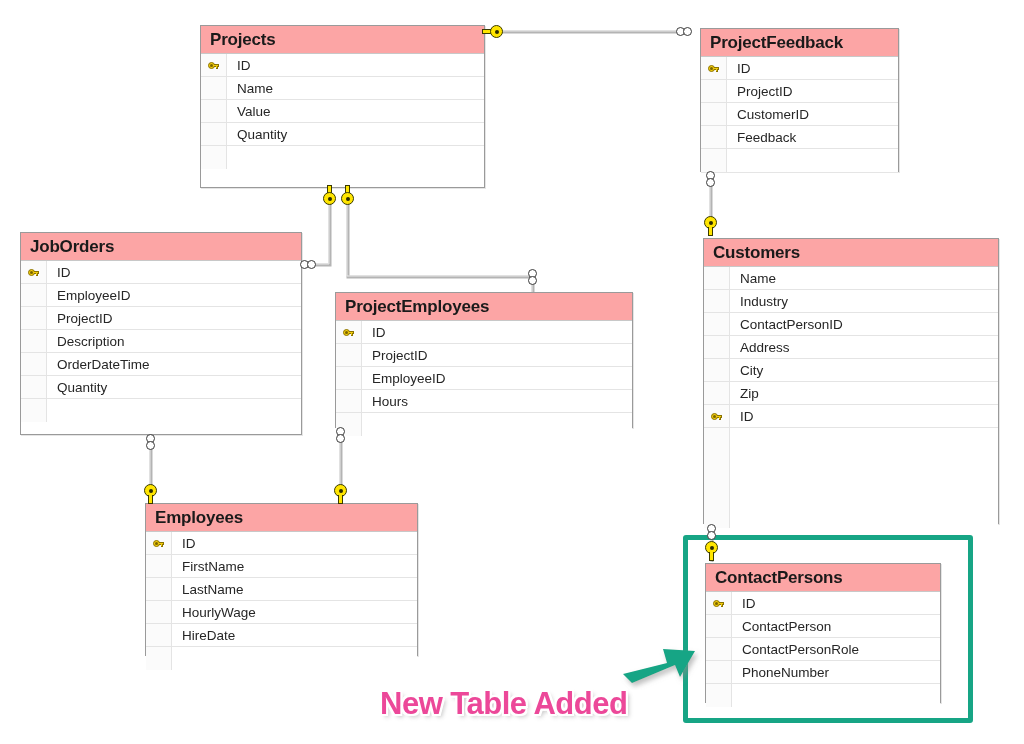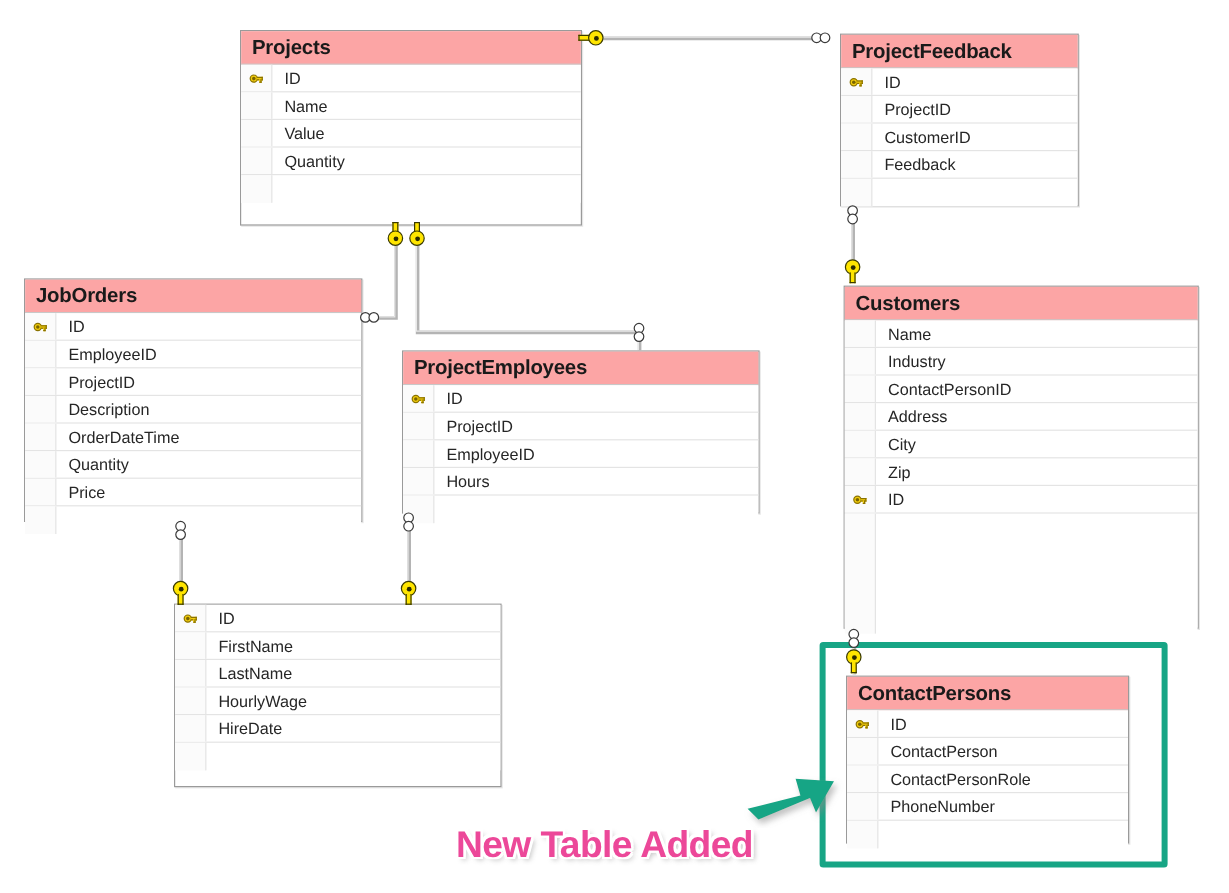--- a/index.html
+++ b/index.html
@@ -322,24 +322,20 @@
         <div class="fieldname">Description</div>
       </div>
       <div class="row">
         <div class="gutter"></div>
         <div class="fieldname">OrderDateTime</div>
       </div>
       <div class="row">
         <div class="gutter"></div>
         <div class="fieldname">Quantity</div>
       </div>
-      <div class="row">
-        <div class="gutter"></div>
-        <div class="fieldname">Price</div>
-      </div>
       <div class="row pad">
         <div class="gutter"></div>
         <div class="fieldname">&nbsp;</div>
       </div>
     </div>
   </div>
 
   <div class="table" style="left:335px;top:292px;width:298px;height:136px;">
     <div class="t-head">ProjectEmployees</div>
     <div class="t-body">
@@ -412,20 +408,21 @@
         <div class="fieldname">ID</div>
       </div>
       <div class="row pad" style="height:100px;">
         <div class="gutter"></div>
         <div class="fieldname">&nbsp;</div>
       </div>
     </div>
   </div>
 
   <div class="table" style="left:145px;top:503px;width:273px;height:153px;">
+    <div class="t-head">Employees</div>
     <div class="t-body">
       <div class="row">
         <div class="gutter">
           <div class="keycell">
               <i class="bow"></i>
               <u></u>
               <i class="shaft"></i>
               <i class="tooth"></i>
             </div>
         </div>

